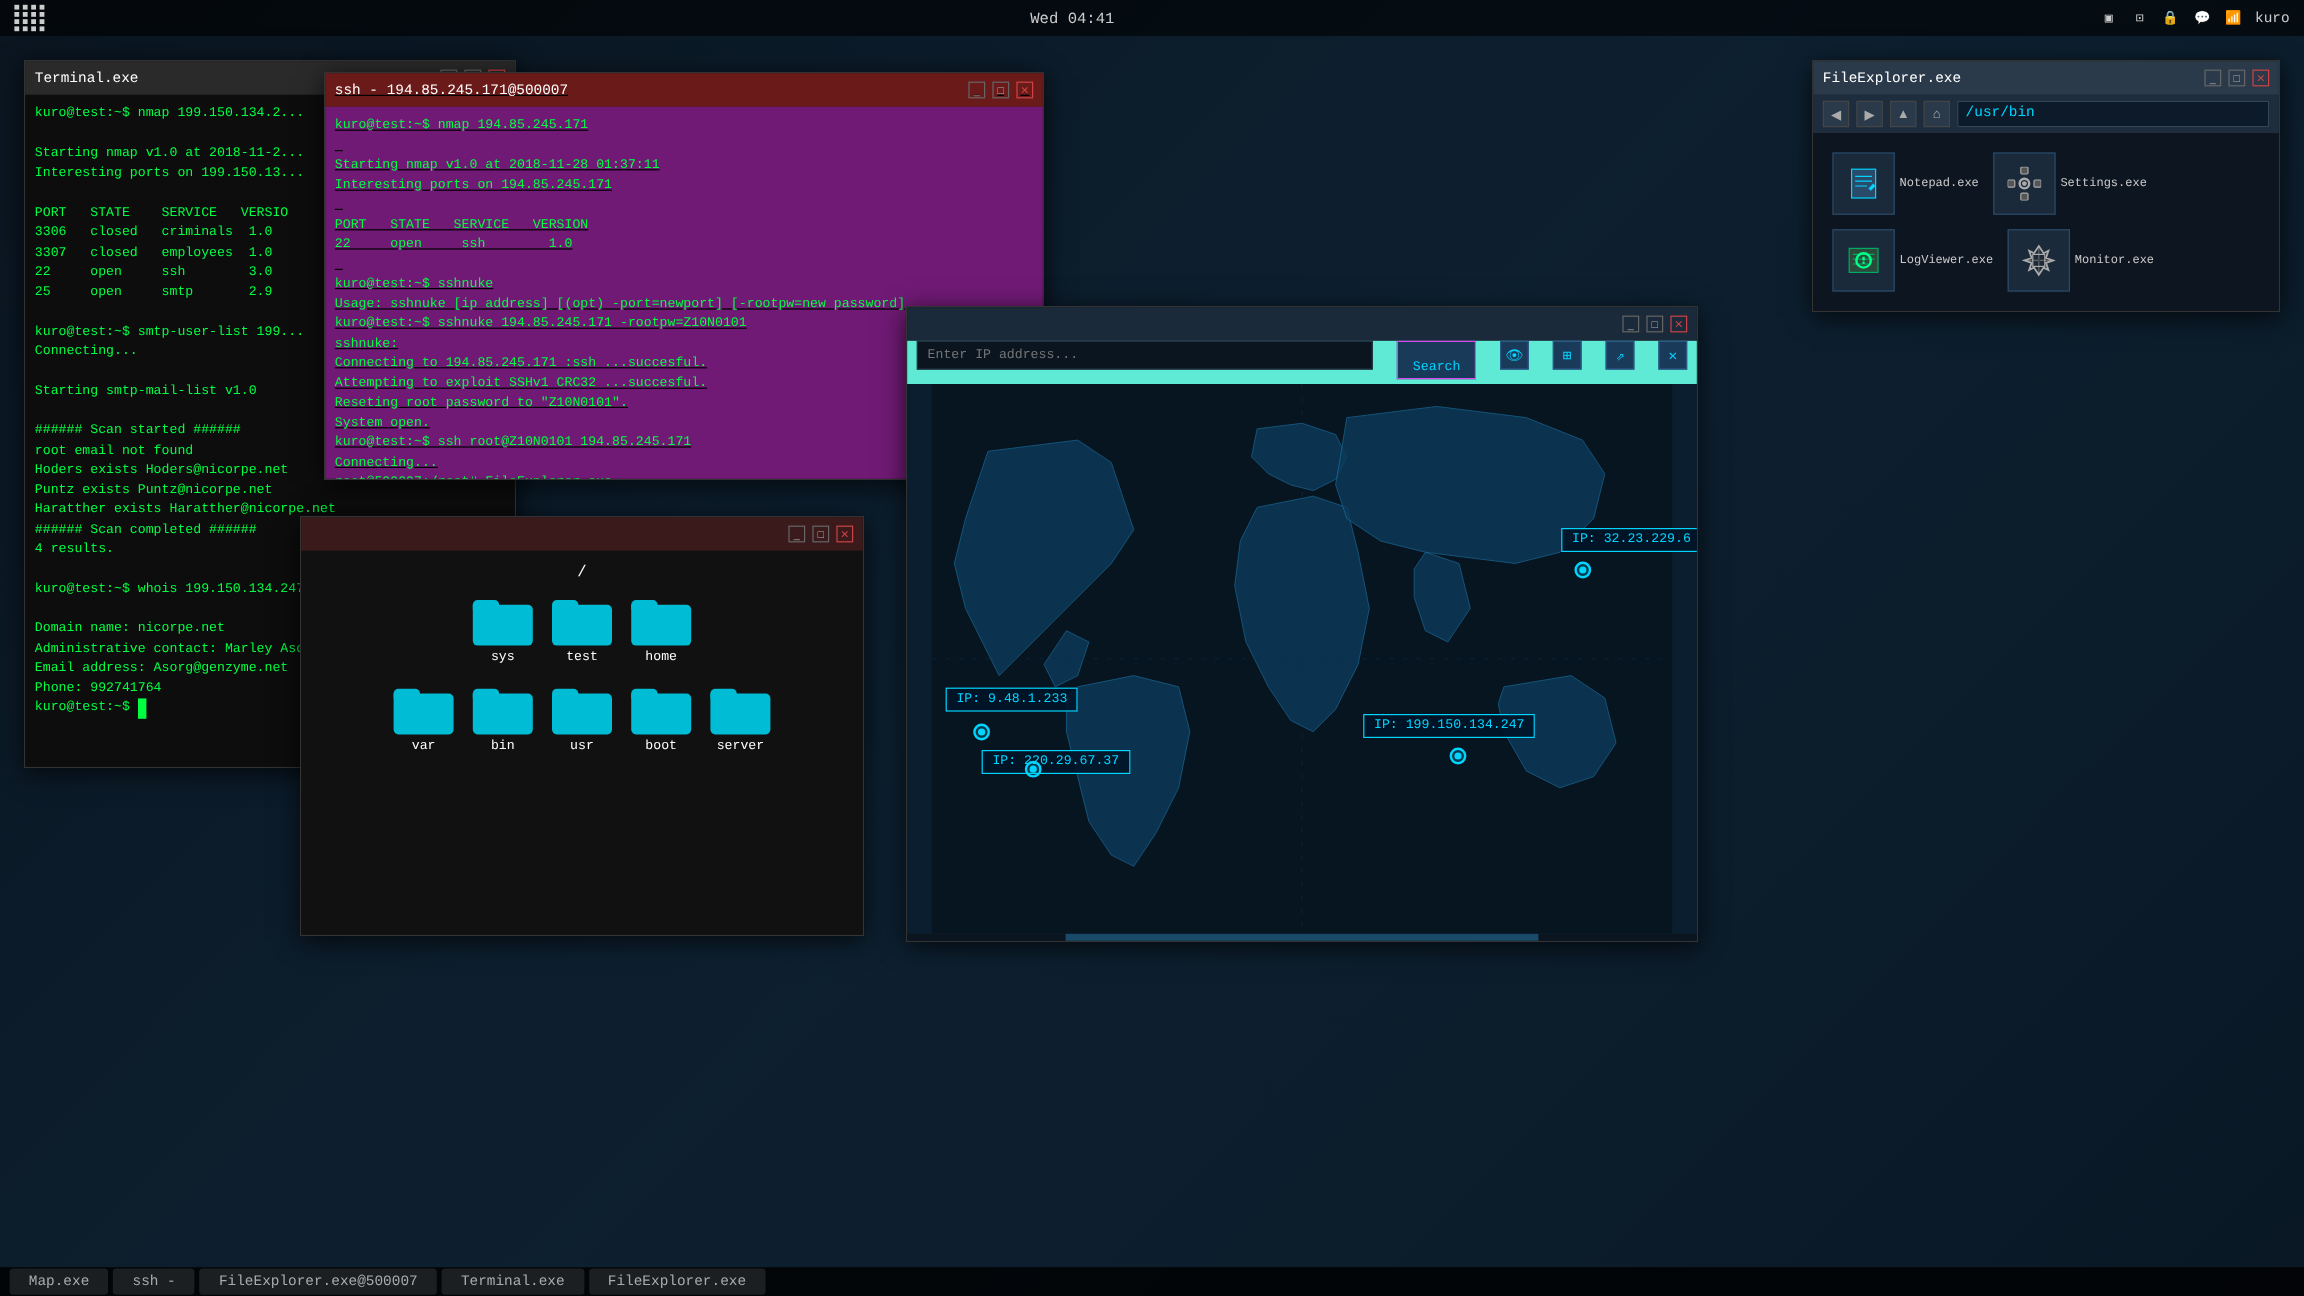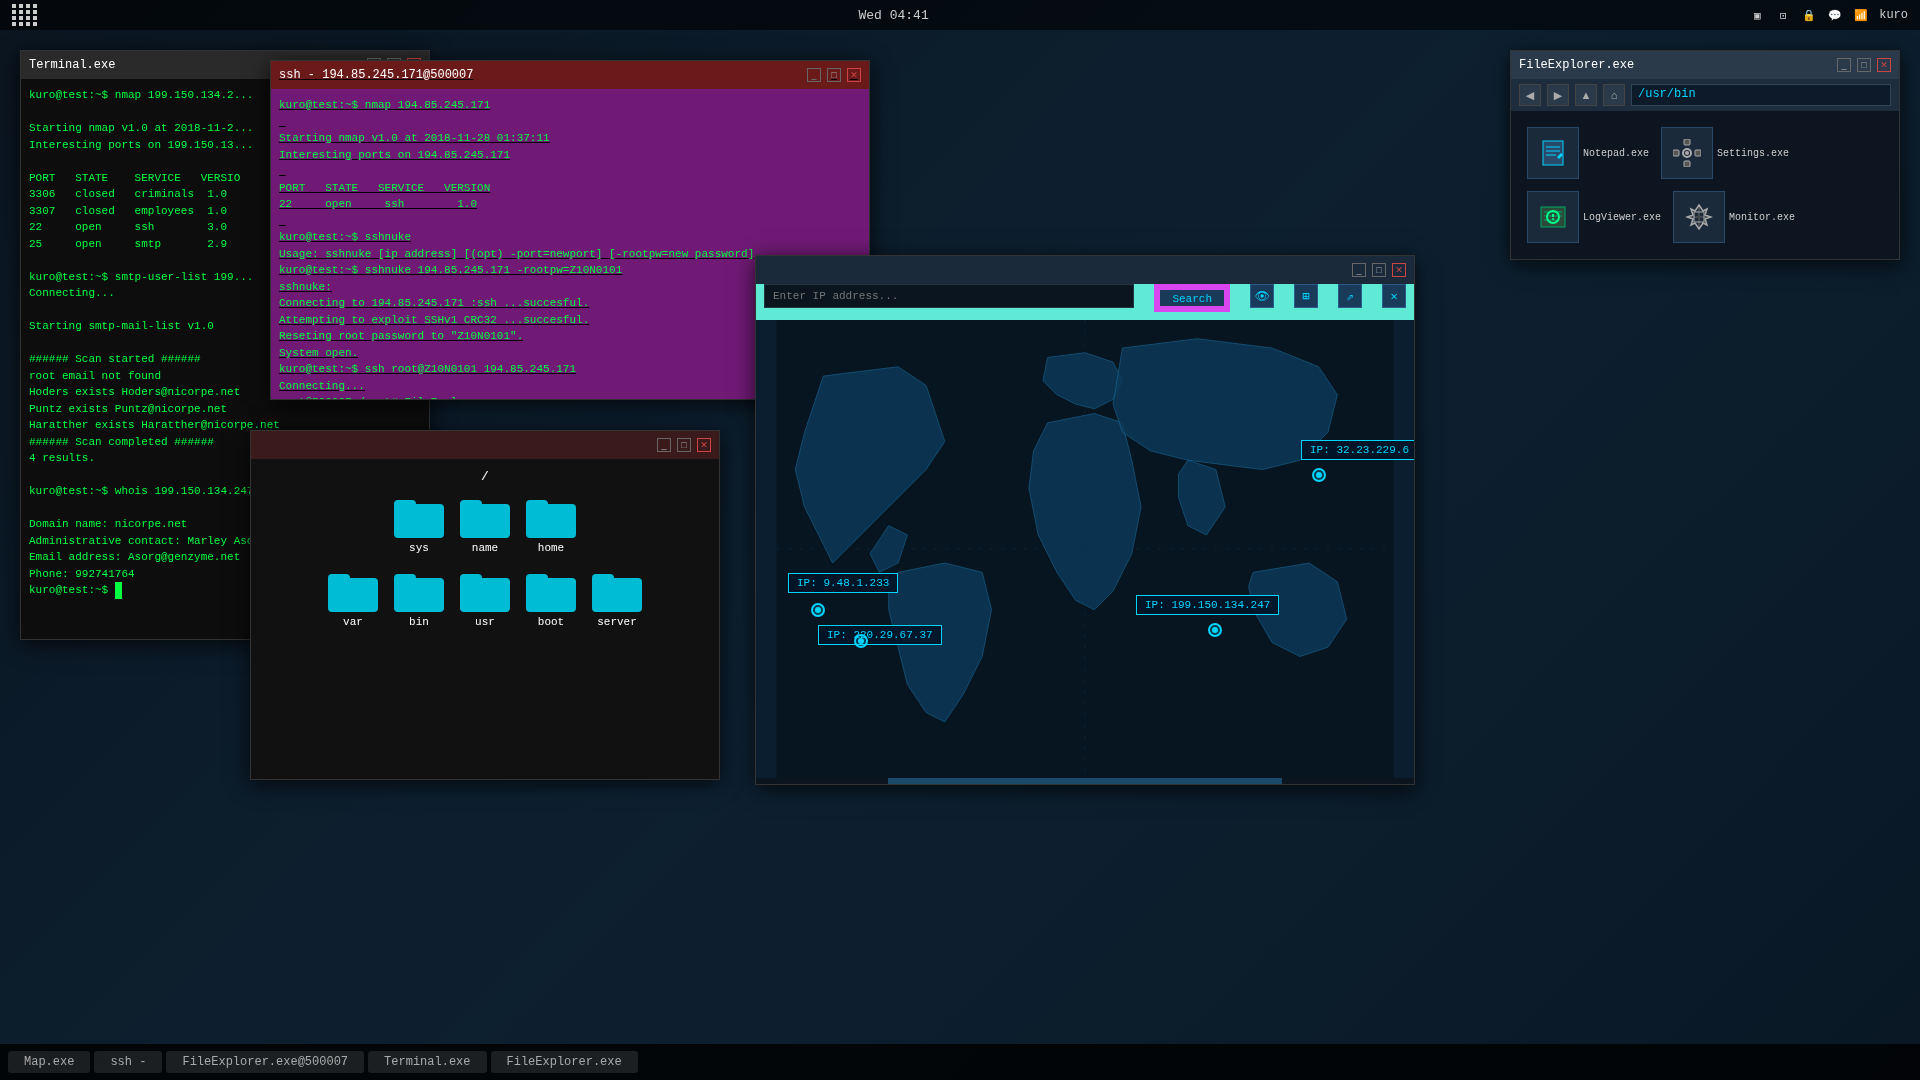--- a/index.html
+++ b/index.html
@@ -67,21 +67,21 @@
       justify-content: center;
       font-size: 11px;
     }
 
     
     .taskbar {
       position: absolute;
       bottom: 0;
       left: 0;
       right: 0;
-      height: 36px;
+      height: 24px;
       background: rgba(0,0,0,0.8);
       display: flex;
       align-items: center;
       padding: 0 8px;
       gap: 4px;
       z-index: 100;
     }
     .taskbar-item {
       padding: 4px 16px;
       background: rgba(255,255,255,0.1);
@@ -335,24 +335,24 @@
       background: #0a1520;
       border: 1px solid #234;
       color: #aaa;
       font-size: 11px;
       padding: 3px 8px;
       height: 24px;
       font-family: 'Courier New', monospace;
     }
     .map-search-btn {
       background: #1a3a5a;
-      border: 6px solid #d946ef;
+      border: 1px solid #d946ef;
       color: #00d4ff;
       font-size: 11px;
-      padding: 3px 12px;
+      padding: 15px 12px;
       cursor: pointer;
       height: 28px;
       font-family: 'Courier New', monospace;
     }
     .map-icon-btn {
       width: 24px; height: 24px;
       background: #1a3a5a;
       border: 1px solid #2a5a8a;
       color: #00d4ff;
       display: flex;
@@ -543,21 +543,21 @@
     </div>
     <div class="fileexp-body">
       <div class="fileexp-path">/</div>
       <div class="fileexp-grid">
         <div class="folder-item">
           <div class="folder-icon"></div>
           <span class="folder-label">sys</span>
         </div>
         <div class="folder-item">
           <div class="folder-icon"></div>
-          <span class="folder-label">name</span>
+          <span class="folder-label">test</span>
         </div>
         <div class="folder-item">
           <div class="folder-icon"></div>
           <span class="folder-label">home</span>
         </div>
       </div>
       <div style="margin-top:16px;" class="fileexp-grid">
         <div class="folder-item">
           <div class="folder-icon"></div>
           <span class="folder-label">var</span>

